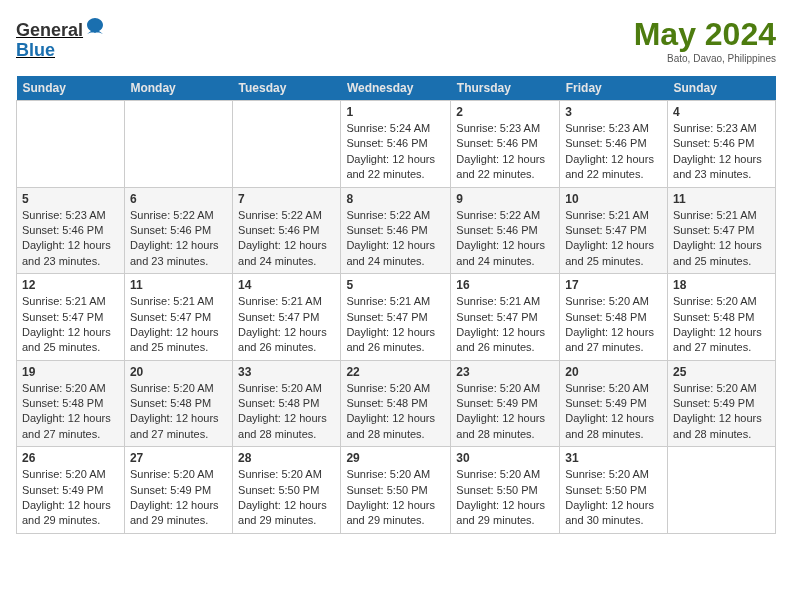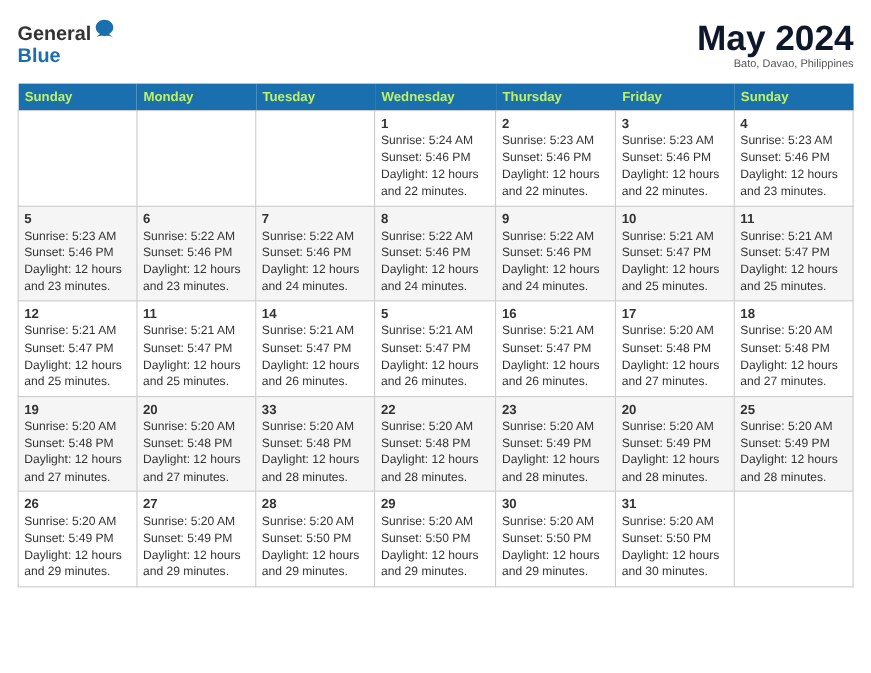--- a/index.html
+++ b/index.html
@@ -12,52 +12,53 @@
     }
     .header {
       display: flex;
       justify-content: space-between;
       align-items: flex-start;
       margin-bottom: 12px;
     }
     .logo {
       display: flex;
       align-items: flex-start;
+      text-decoration: underline;
     }
     .logo-text {
       font-size: 18px;
       font-weight: bold;
       line-height: 1.1;
     }
     .logo-general { color: #333; }
     .logo-icon {
       width: 20px;
       height: 20px;
       margin-left: 2px;
     }
     .title-block {
       text-align: right;
     }
     .month-title {
       font-size: 32px;
       font-weight: bold;
-      color: #0f172a;
+      color: #4d7c0f;
     }
     .location {
       font-size: 10px;
       color: #555;
     }
     .calendar {
       width: 100%;
       border-collapse: collapse;
       font-size: 11px;
     }
     .calendar th {
       background: #1a6faf;
-      color: #bef264;
+      color: #e5e5e5;
       text-align: left;
       padding: 5px 6px;
       font-size: 12px;
       font-weight: bold;
     }
     .calendar td {
       border: 1px solid #ccc;
       vertical-align: top;
       padding: 4px 5px;
       width: 113px;

